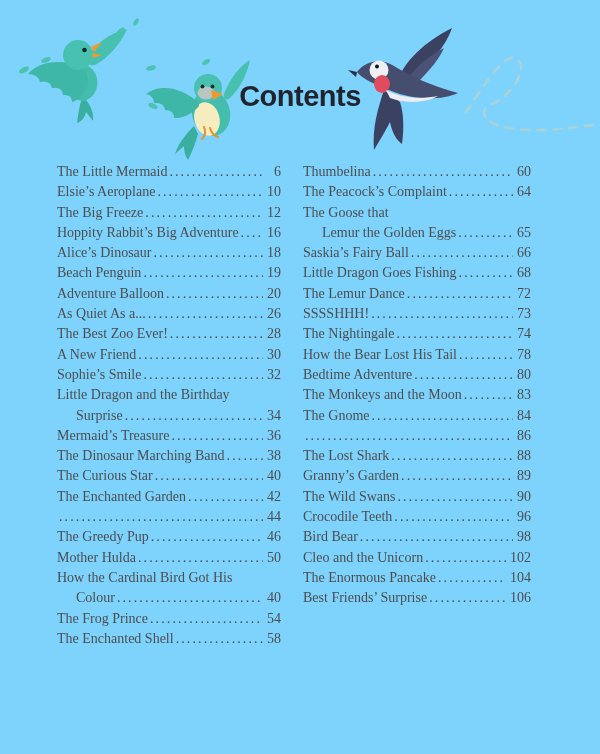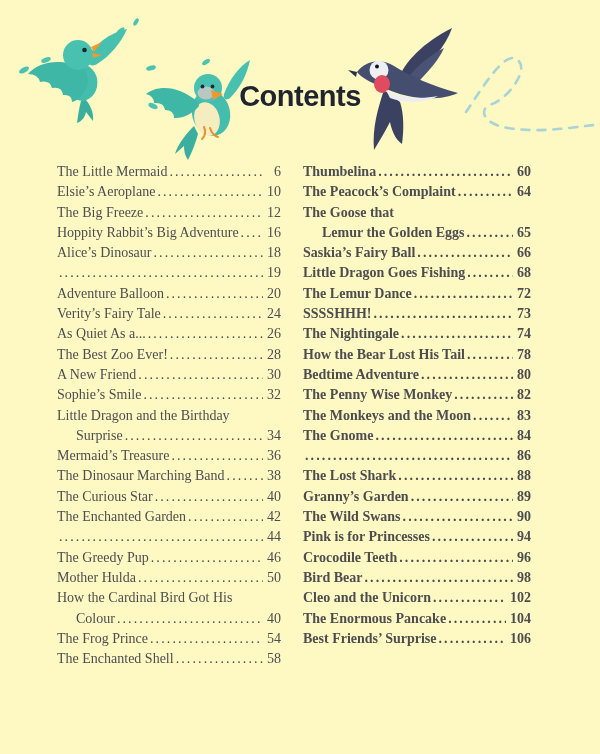--- a/index.html
+++ b/index.html
@@ -1,31 +1,31 @@
 <!DOCTYPE html>
 <html><head>
 <meta charset="utf-8">
 <style>
   html,body{margin:0;padding:0;background:#ffffff;}
   .page{
-    position:relative;width:600px;height:754px;background:#fef9c3;overflow:hidden;
+    position:relative;width:600px;height:754px;background:#7dd3fc;overflow:hidden;
     font-family:"Liberation Serif", serif;
   }
   .header-art{position:absolute;left:0;top:0;width:600px;height:160px;}
   .title{
     position:absolute;left:0;top:80px;width:600px;margin:0;text-align:center;
     font-family:"Liberation Sans", sans-serif;font-weight:bold;font-size:29px;
     color:#1f242e;letter-spacing:-0.5px;
   }
   .toc{
     position:absolute;left:57px;top:162px;display:flex;
     color:#4d4d50;font-size:14px;
   }
   .col{width:224px;margin-right:22px;}
-  .col-r{width:228px;margin-right:16px;font-weight:bold;}
+  .col-r{width:228px;margin-right:16px;}
   .row{
     display:flex;align-items:baseline;white-space:nowrap;
     height:20.3px;line-height:20.3px;
   }
   .row .t{flex:0 0 auto;}
   .row.nopage .t{flex:1 1 auto;overflow:hidden;}
   .row.cont .t{padding-left:19px;}
   .leader{flex:1 1 auto;overflow:hidden;min-width:6px;margin-left:2px;}
   .leader::after{
     content:"................................................................";
@@ -114,32 +114,28 @@
           <span class="t">Hoppity Rabbit’s Big Adventure</span>
           <span class="leader"></span>
           <span class="pg">16</span>
         </div>
         <div class="row">
           <span class="t">Alice’s Dinosaur</span>
           <span class="leader"></span>
           <span class="pg">18</span>
         </div>
         <div class="row">
+          <span class="t">Beach Penguin</span>
           <span class="leader"></span>
           <span class="pg">19</span>
         </div>
         <div class="row">
           <span class="t">Adventure Balloon</span>
           <span class="leader"></span>
           <span class="pg">20</span>
-        </div>
-        <div class="row">
-          <span class="t">Verity’s Fairy Tale</span>
-          <span class="leader"></span>
-          <span class="pg">24</span>
         </div>
         <div class="row">
           <span class="t">As Quiet As a...</span>
           <span class="leader"></span>
           <span class="pg">26</span>
         </div>
         <div class="row">
           <span class="t">The Best Zoo Ever!</span>
           <span class="leader"></span>
           <span class="pg">28</span>
@@ -263,25 +259,20 @@
           <span class="t">How the Bear Lost His Tail</span>
           <span class="leader"></span>
           <span class="pg">78</span>
         </div>
         <div class="row">
           <span class="t">Bedtime Adventure</span>
           <span class="leader"></span>
           <span class="pg">80</span>
         </div>
         <div class="row">
-          <span class="t">The Penny Wise Monkey</span>
-          <span class="leader"></span>
-          <span class="pg">82</span>
-        </div>
-        <div class="row">
           <span class="t">The Monkeys and the Moon</span>
           <span class="leader"></span>
           <span class="pg">83</span>
         </div>
         <div class="row">
           <span class="t">The Gnome</span>
           <span class="leader"></span>
           <span class="pg">84</span>
         </div>
         <div class="row">
@@ -295,25 +286,20 @@
         </div>
         <div class="row">
           <span class="t">Granny’s Garden</span>
           <span class="leader"></span>
           <span class="pg">89</span>
         </div>
         <div class="row">
           <span class="t">The Wild Swans</span>
           <span class="leader"></span>
           <span class="pg">90</span>
-        </div>
-        <div class="row">
-          <span class="t">Pink is for Princesses</span>
-          <span class="leader"></span>
-          <span class="pg">94</span>
         </div>
         <div class="row">
           <span class="t">Crocodile Teeth</span>
           <span class="leader"></span>
           <span class="pg">96</span>
         </div>
         <div class="row">
           <span class="t">Bird Bear</span>
           <span class="leader"></span>
           <span class="pg">98</span>

